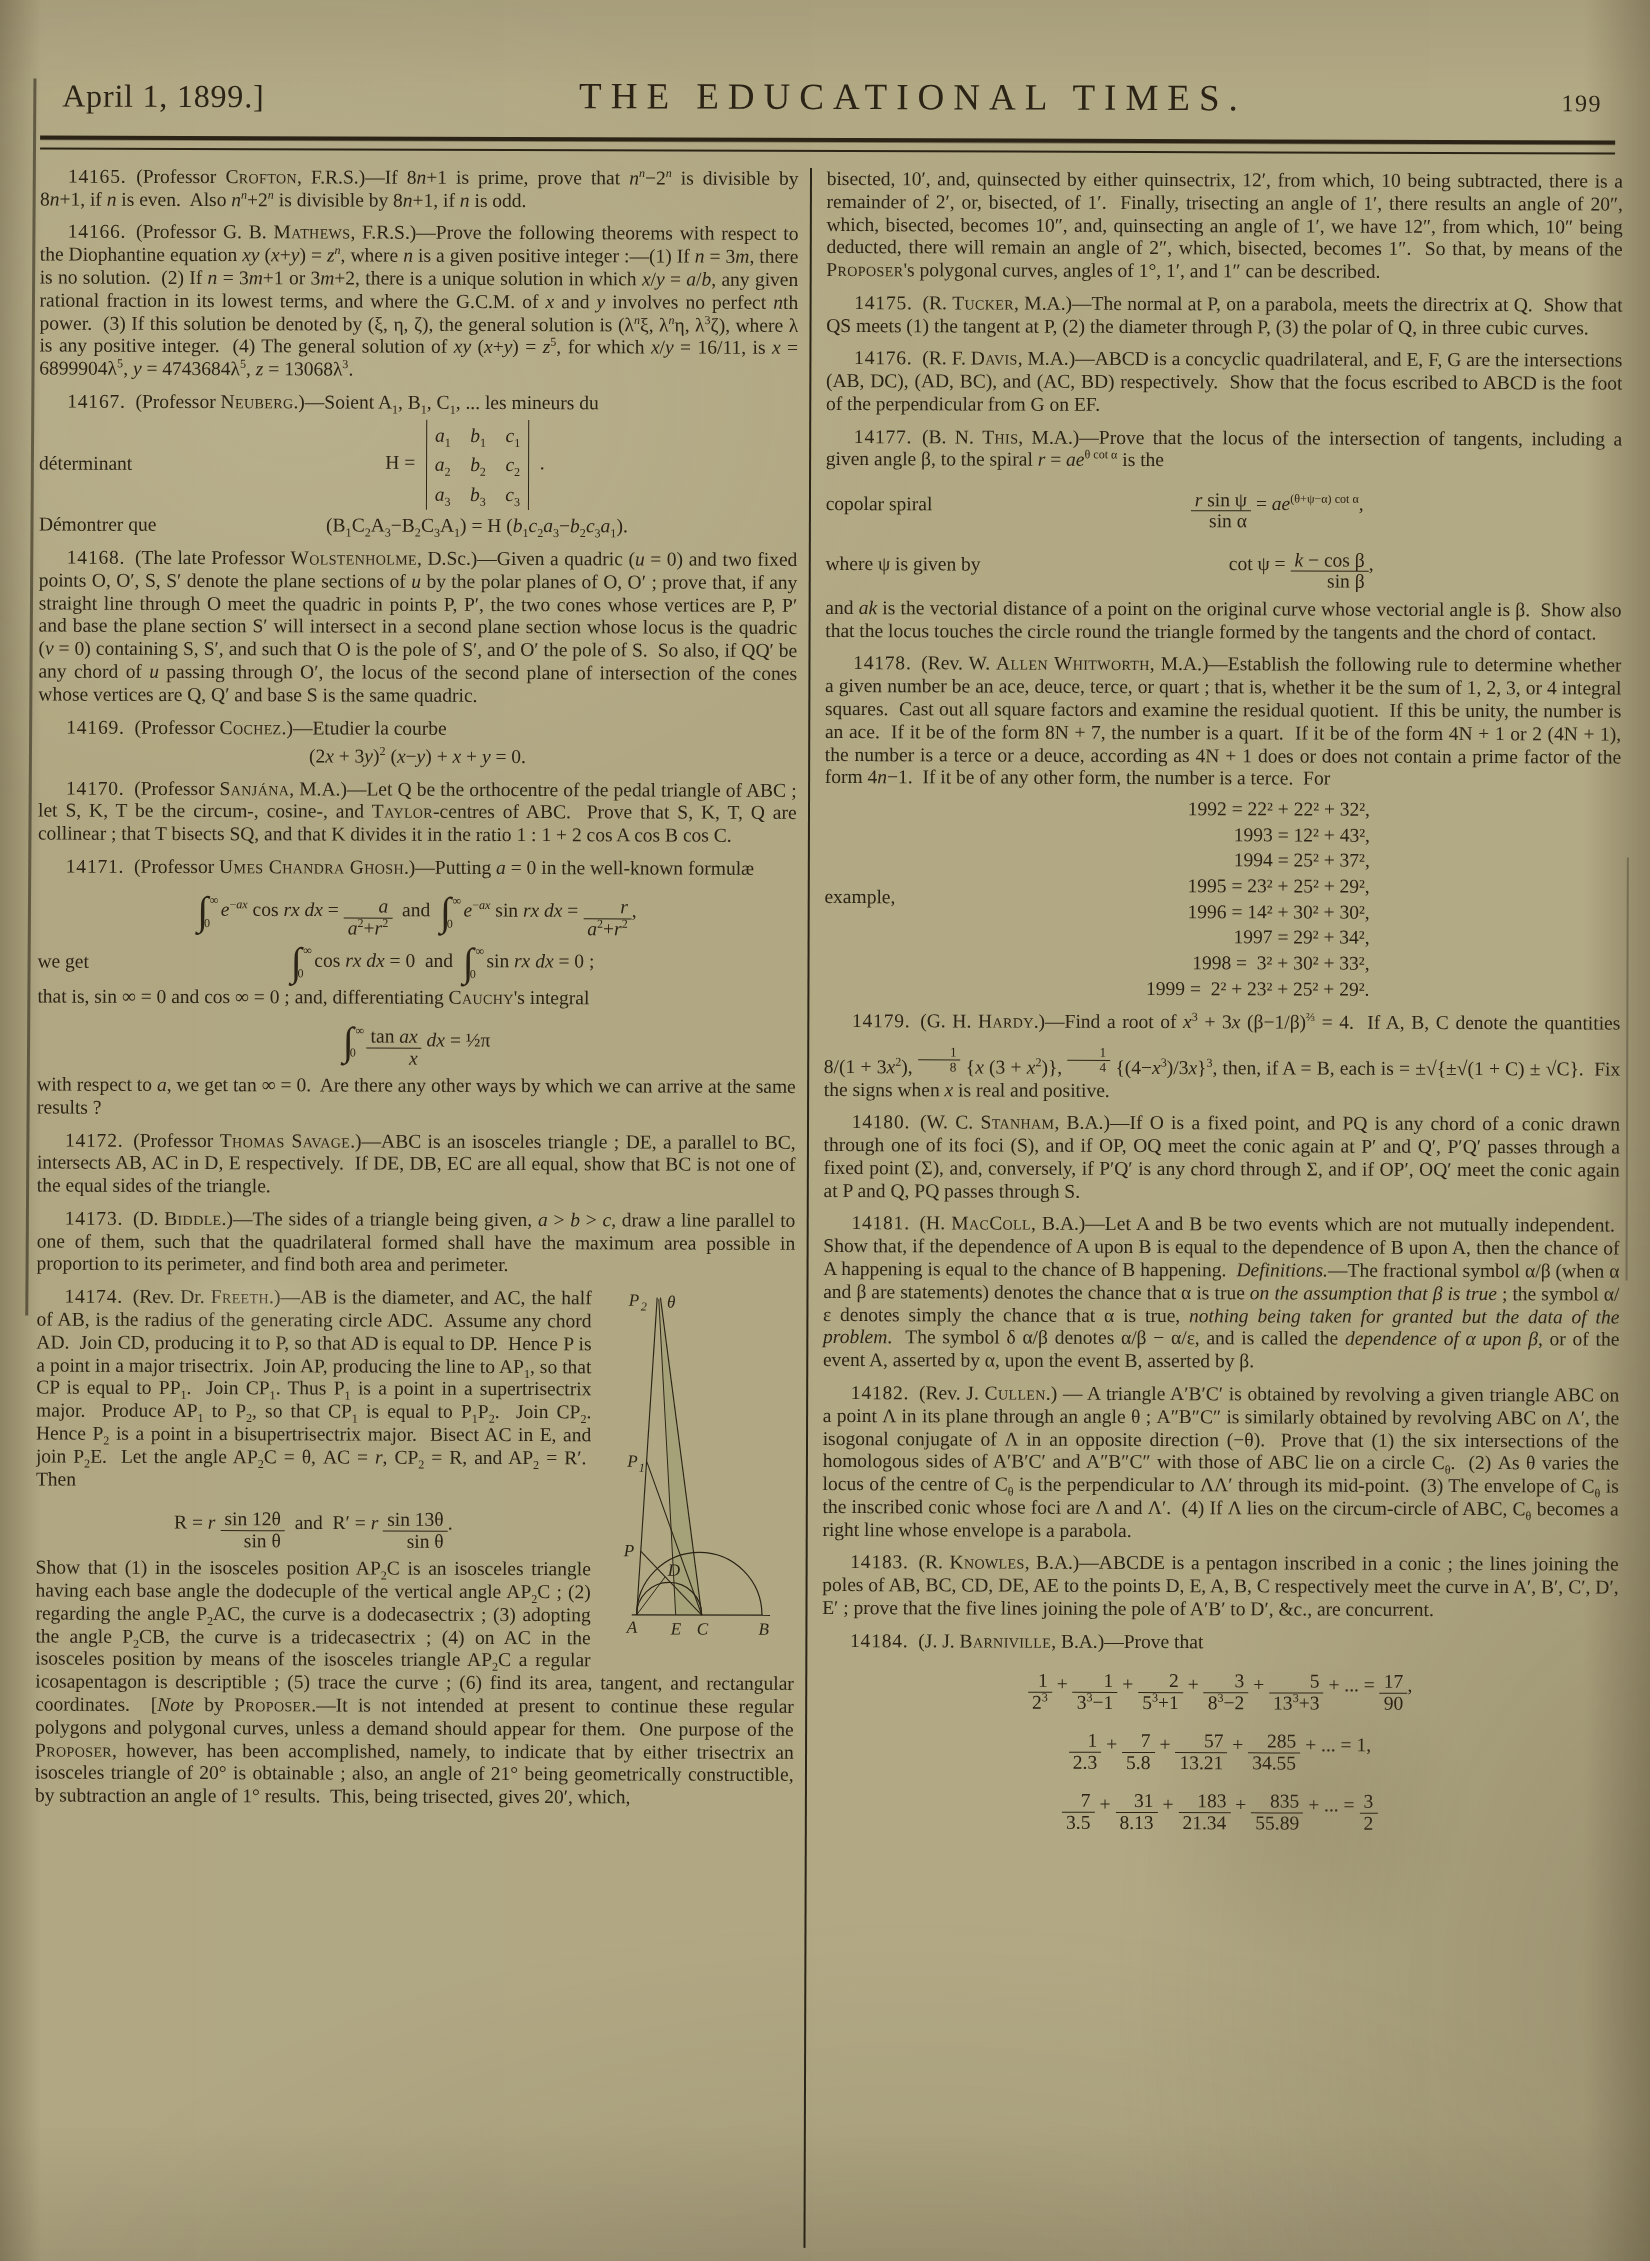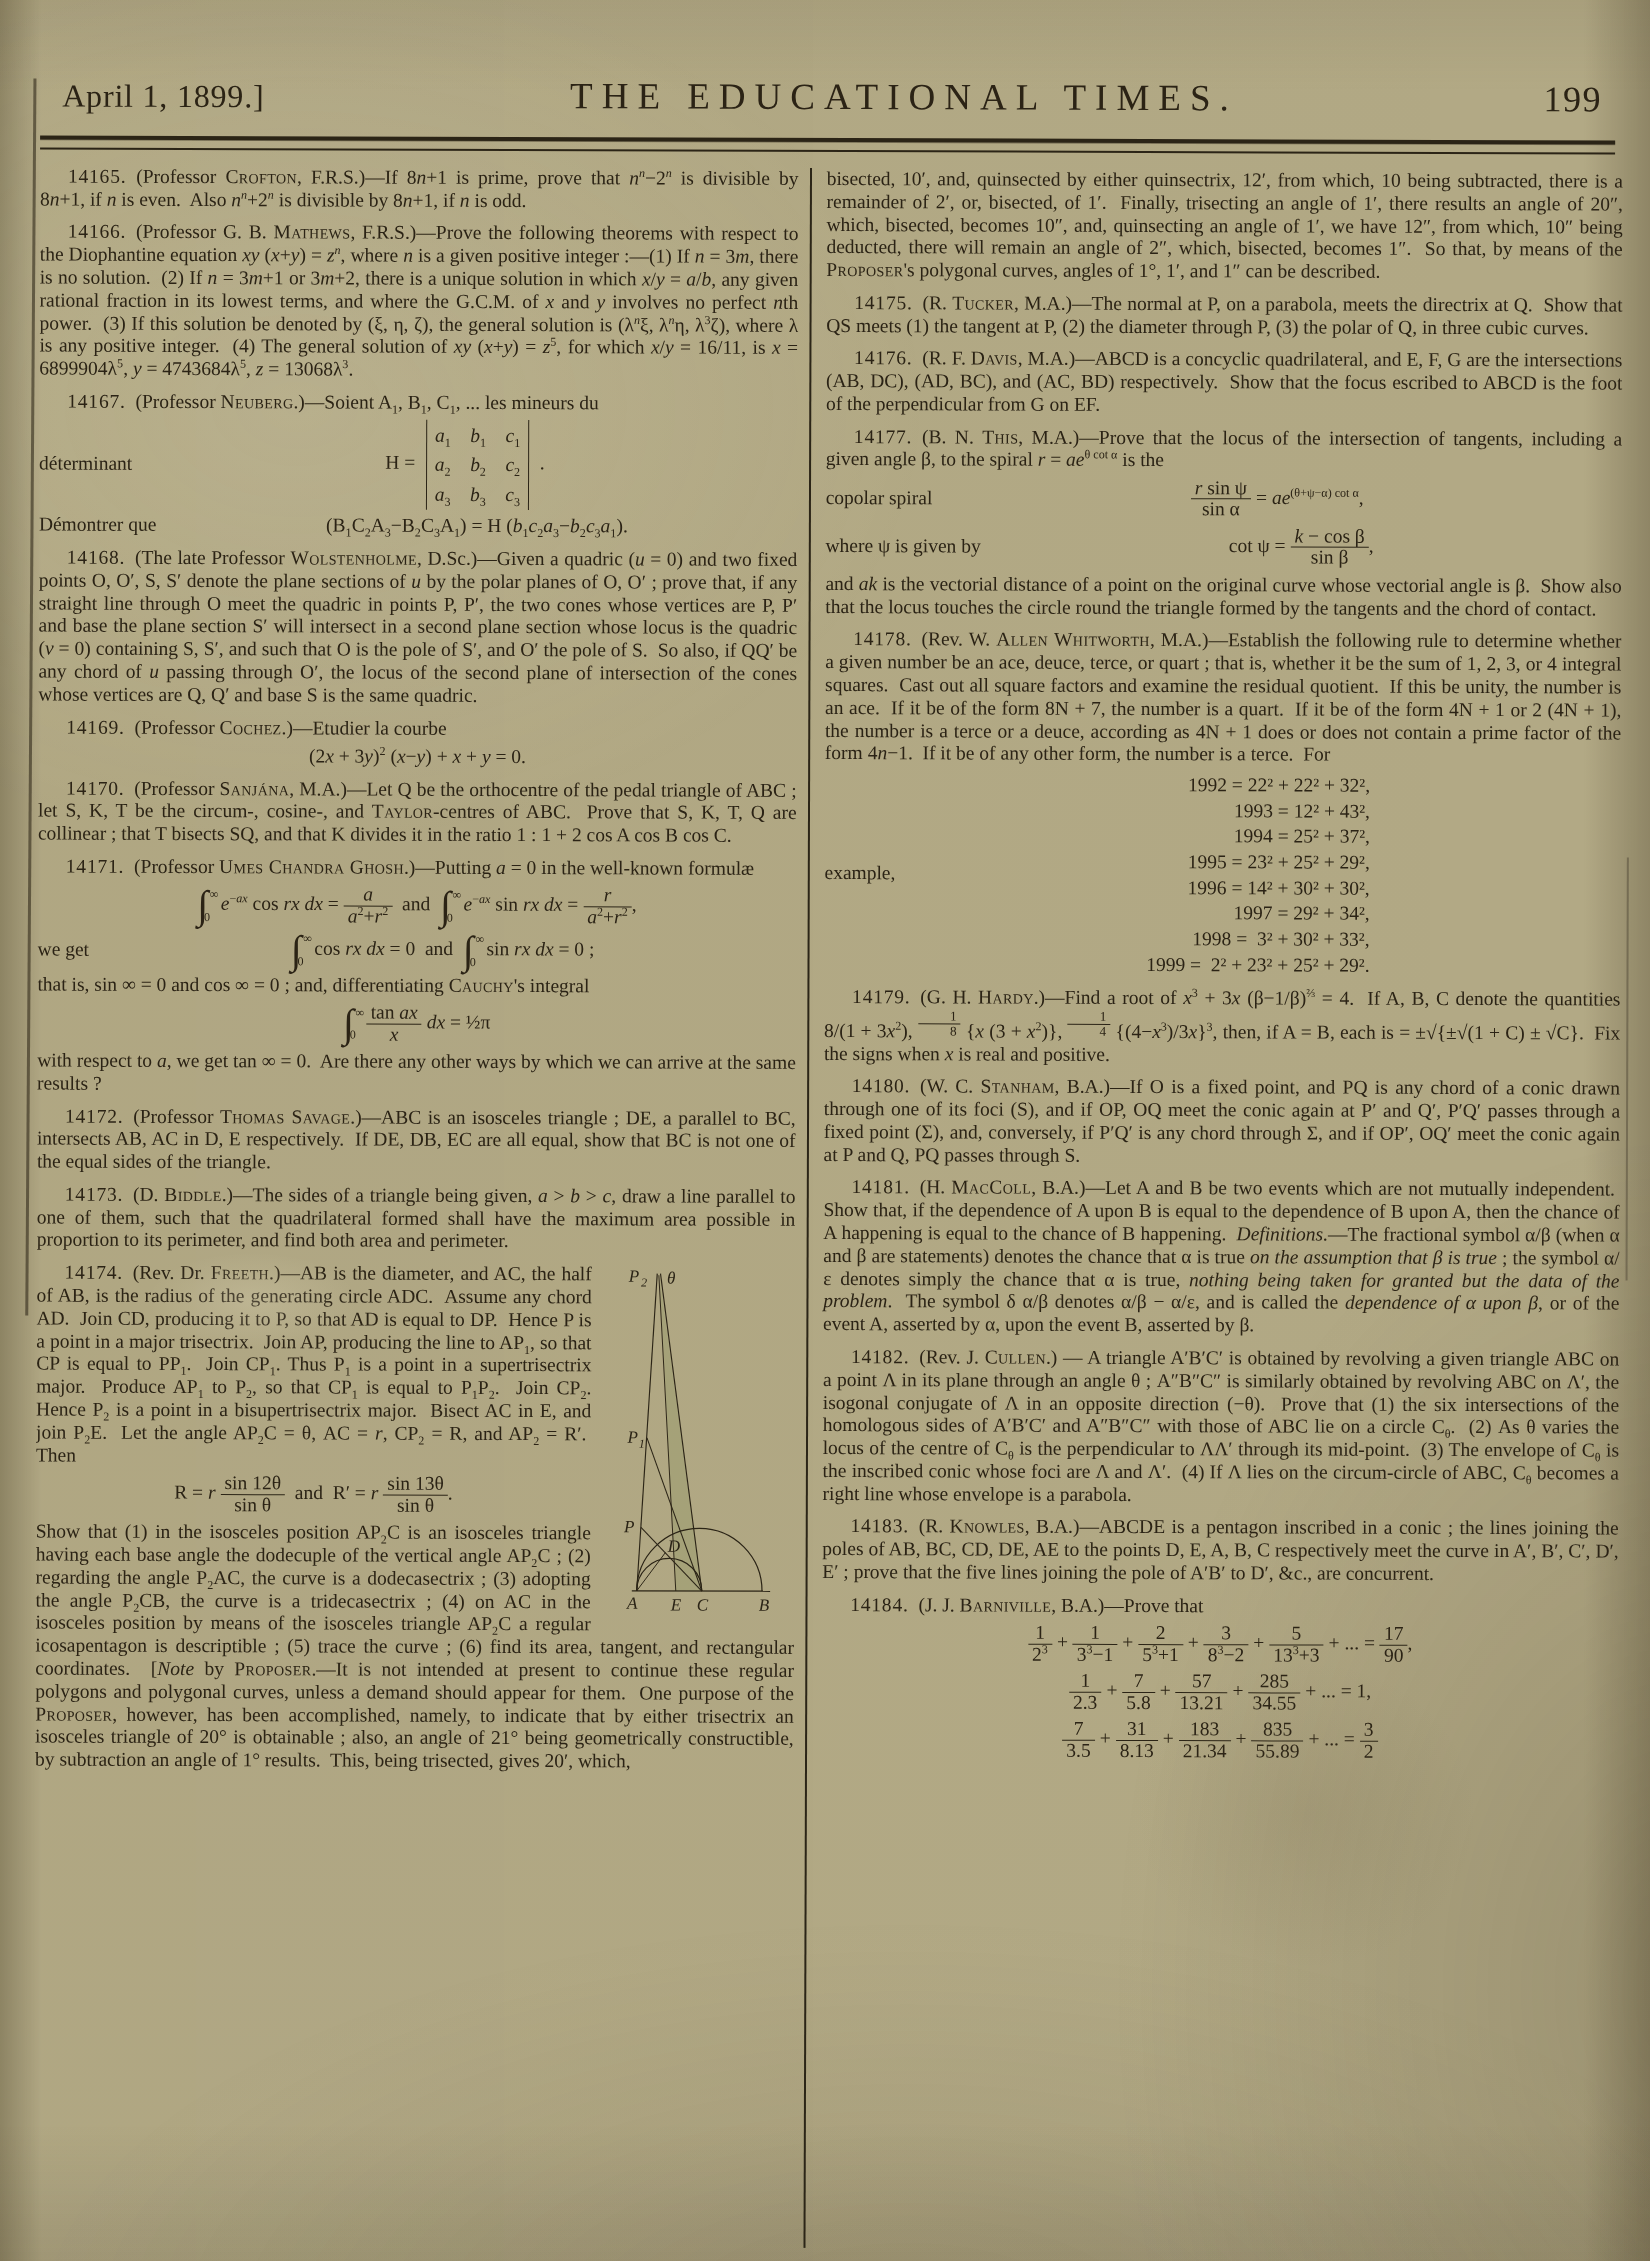--- a/index.html
+++ b/index.html
@@ -13,41 +13,41 @@
       radial-gradient(1221px 570px at 55% 103%, rgba(70,58,38,0.12), transparent 72%),
       linear-gradient(90deg, rgba(55,45,22,0.30) 0, rgba(55,45,22,0.02) 2.5%, rgba(0,0,0,0) 96%, rgba(50,40,20,0.28) 100%),
       linear-gradient(180deg, rgba(80,70,45,0.10) 0, rgba(0,0,0,0) 4%, rgba(0,0,0,0) 94%, rgba(60,50,30,0.14) 100%),
       #b2a985;
   }
   .tilt{position:absolute;inset:0;transform:rotate(0.18deg);}
   
   .hdr{position:absolute;top:75px;left:59px;right:52px;display:flex;justify-content:space-between;align-items:baseline;}
   .hdr .date{font-size:32px;letter-spacing:0.8px;}
   .hdr .title{font-size:37px;letter-spacing:9px;font-weight:normal;}
-  .hdr .pageno{font-size:36px;letter-spacing:1.6px;}
+  .hdr .pageno{font-size:24px;letter-spacing:1.6px;}
   .rule-a{position:absolute;left:37px;right:39px;top:138px;height:4.1px;background:#2b2416;box-shadow:0 0.8px 0 rgba(43,36,22,.4);}
   .rule-b{position:absolute;left:37px;right:39px;top:150px;height:2px;background:#2b2416;}
   
   .cols{position:absolute;top:168px;left:37px;right:31px;bottom:13px;display:flex;overflow:hidden;}
   .colL{width:770px;padding-right:11.4px;box-sizing:border-box;}
   .colR{flex:1;border-left:2px solid #2b2517;padding-left:14.7px;box-sizing:border-box;}
   .col{font-size:19.5px;line-height:1.17;}
   
   .prob{text-align:justify;text-indent:28px;margin:0 0 9.8px 0;}
   .prob.noind{text-indent:0;}
   .pnum{font-weight:normal;letter-spacing:0.8px;margin-right:9.8px;}
   .sc{font-variant:small-caps;letter-spacing:0.4px;}
   sup{font-size:62%;line-height:0;}
   sub{font-size:62%;line-height:0;}
   
   .eq{display:block;text-align:center;text-indent:0;margin:5.7px 0;}
   .lbleq{display:flex;align-items:center;text-indent:0;margin:5.7px 0;}
   .lbleq .lab{white-space:nowrap;}
   .lbleq .mid{flex:1;text-align:center;}
-  .fr{display:inline-block;vertical-align:middle;text-align:center;line-height:1.06;}
+  .fr{display:inline-block;vertical-align:middle;text-align:right;line-height:1.06;margin-top:12px;}
   .fr .nu{display:block;padding:0 4.1px;border-bottom:1.6px solid #2b2416;}
   .fr .de{display:block;padding:0 4.1px;}
   .fr.sm{font-size:0.68em;vertical-align:0.12em;}
   .int{font-size:2.05em;vertical-align:middle;line-height:0;}
   .lim{display:inline-block;vertical-align:middle;font-size:0.62em;line-height:1.05;text-align:left;margin:0 2.4px 0 -4.1px;}
   .lim .lu{display:block;margin-left:5.7px;margin-bottom:0.85em;}
   .lim .ld{display:block;}
   .det{display:inline-block;vertical-align:middle;text-align:right;padding:0.8px 8.1px;border-left:1.6px solid #2b2416;border-right:1.6px solid #2b2416;line-height:1.5;margin:0 5.7px;}
   .det .drow{display:block;}
   .exlines{display:block;text-indent:0;width:fit-content;margin:0 auto;text-align:left;line-height:1.32;}

